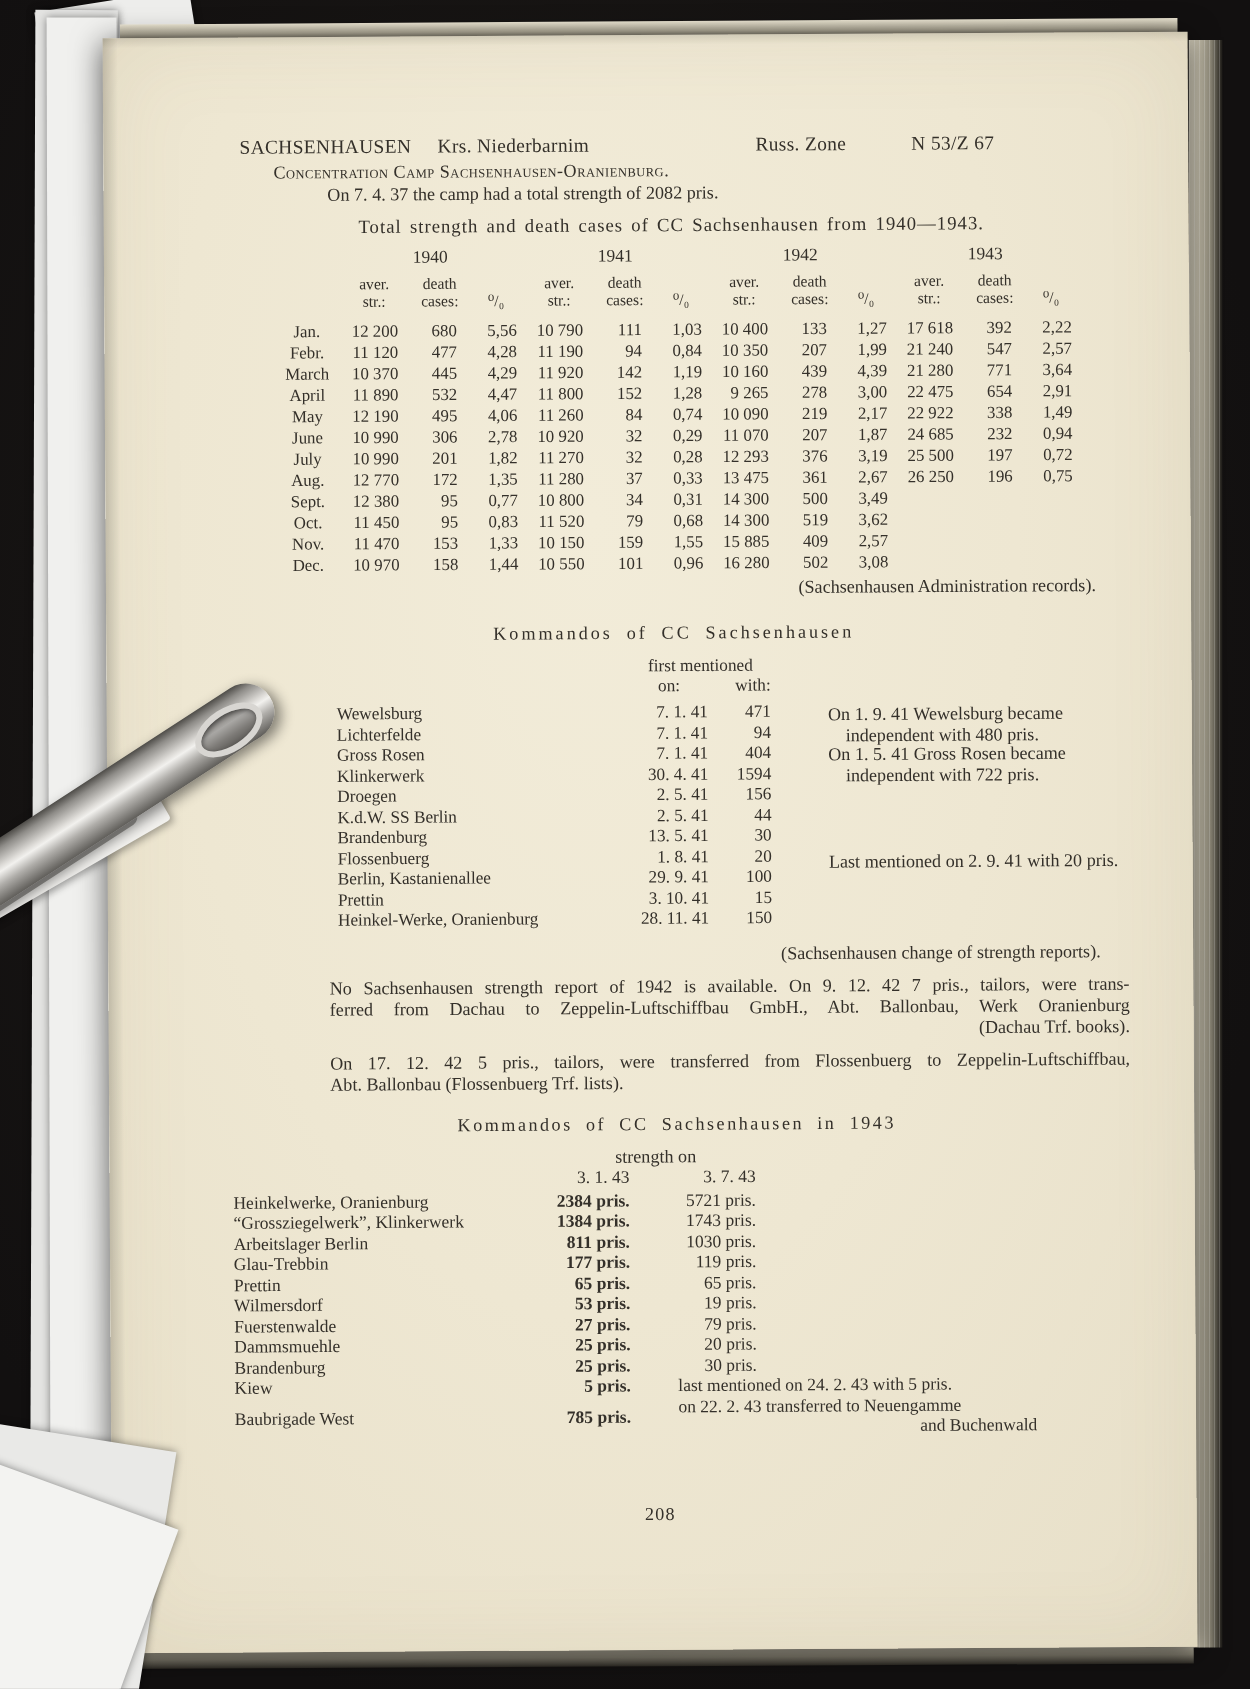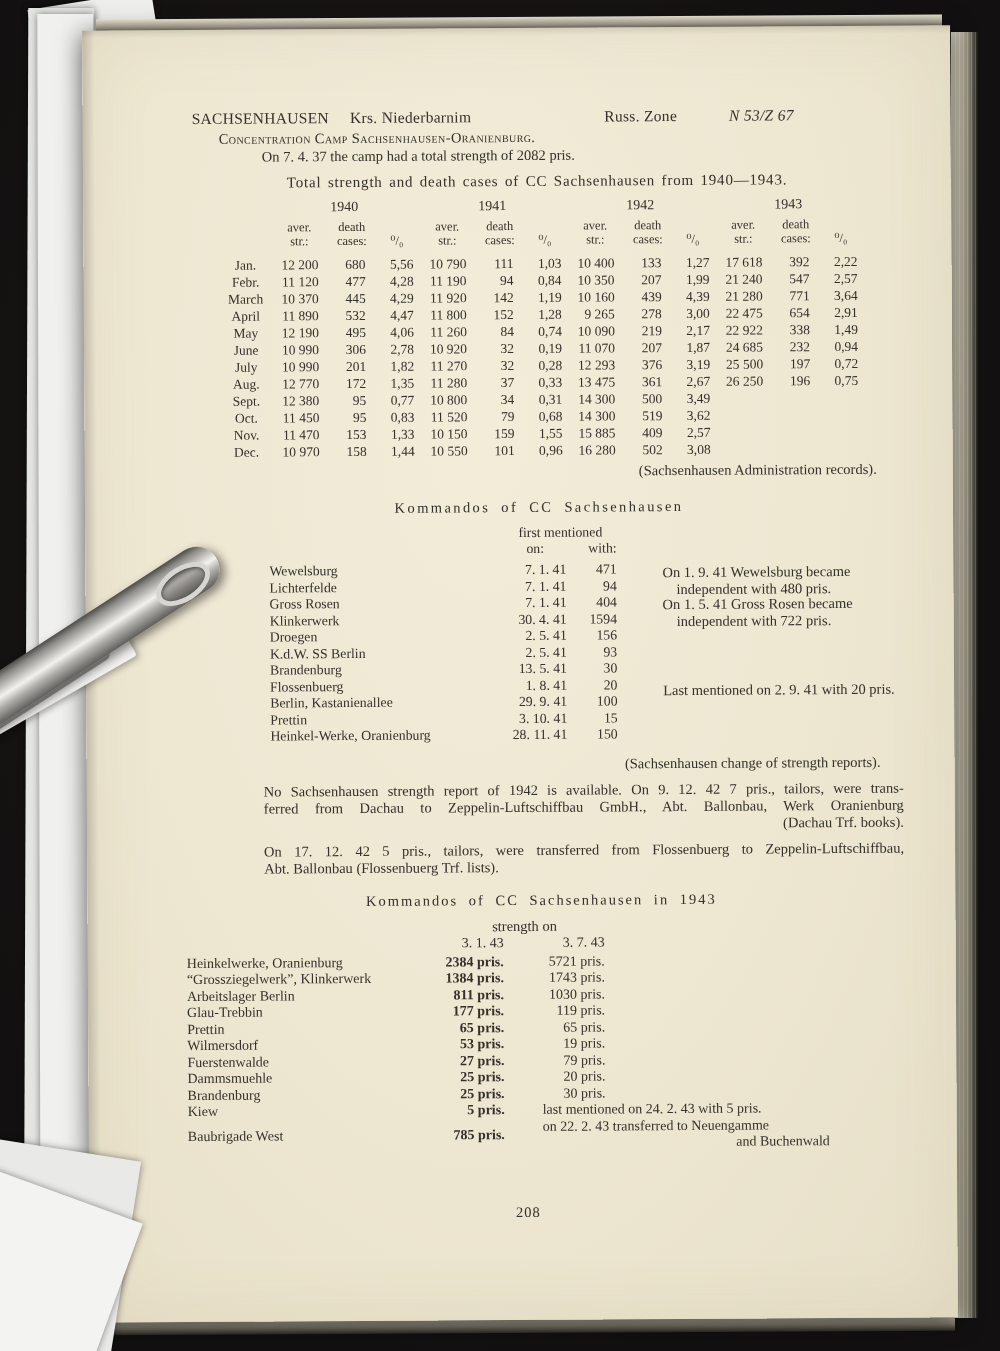--- a/index.html
+++ b/index.html
@@ -34,21 +34,21 @@
   .page::before{content:"";position:absolute;left:0;top:0;bottom:0;width:12px;
     background:linear-gradient(to right,rgba(0,0,0,0.16),rgba(0,0,0,0));}
   .page::after{content:"";position:absolute;left:0;right:0;top:0;height:8px;
     background:linear-gradient(to bottom,rgba(0,0,0,0.10),rgba(0,0,0,0));}
   .content{position:absolute;inset:0;padding:80px 52px 0 109px;color:#34302a;font-size:14.5px;line-height:17px;}
 
   
   .doc-header{display:flex;font-size:15.5px;letter-spacing:0.3px;white-space:nowrap;}
   .doc-header .district{margin-left:21px;}
   .doc-header .zone{margin-left:133px;}
-  .doc-header .gridref{margin-left:52px;font-style:italic;}
+  .doc-header .gridref{margin-left:52px;}
   .subtitle{font-variant:small-caps;margin:4px 0 0 27px;letter-spacing:0.4px;}
   .intro{margin:1px 0 0 70px;}
 
   .tbl-title{margin-top:9px;width:690px;text-align:center;letter-spacing:0.8px;word-spacing:2px;font-size:15px;}
 
   
   table{border-collapse:collapse;table-layout:fixed;}
   th,td{font-weight:normal;padding:0;}
   .strength{margin:7px 0 0 28px;font-size:13.5px;}
   .strength .cm{width:50px;}.strength .ca{width:58px;}.strength .cd{width:47px;}.strength .cp{width:43px;}
@@ -288,21 +288,21 @@
               <td class="p">1,49</td>
             </tr>
 
             <tr>
               <td class="mon">June</td>
               <td class="v">10 990</td>
               <td class="v">306</td>
               <td class="p">2,78</td>
               <td class="v">10 920</td>
               <td class="v">32</td>
-              <td class="p">0,19</td>
+              <td class="p">0,29</td>
               <td class="v">11 070</td>
               <td class="v">207</td>
               <td class="p">1,87</td>
               <td class="v">24 685</td>
               <td class="v">232</td>
               <td class="p">0,94</td>
             </tr>
 
             <tr>
               <td class="mon">July</td>
@@ -452,21 +452,21 @@
 
               <tr>
                 <td class="kname">Droegen</td>
                 <td class="kon">2. 5. 41</td>
                 <td class="kwith">156</td>
               </tr>
 
               <tr>
                 <td class="kname">K.d.W. SS Berlin</td>
                 <td class="kon">2. 5. 41</td>
-                <td class="kwith">93</td>
+                <td class="kwith">44</td>
               </tr>
 
               <tr>
                 <td class="kname">Brandenburg</td>
                 <td class="kon">13. 5. 41</td>
                 <td class="kwith">30</td>
               </tr>
 
               <tr>
                 <td class="kname">Flossenbuerg</td>

